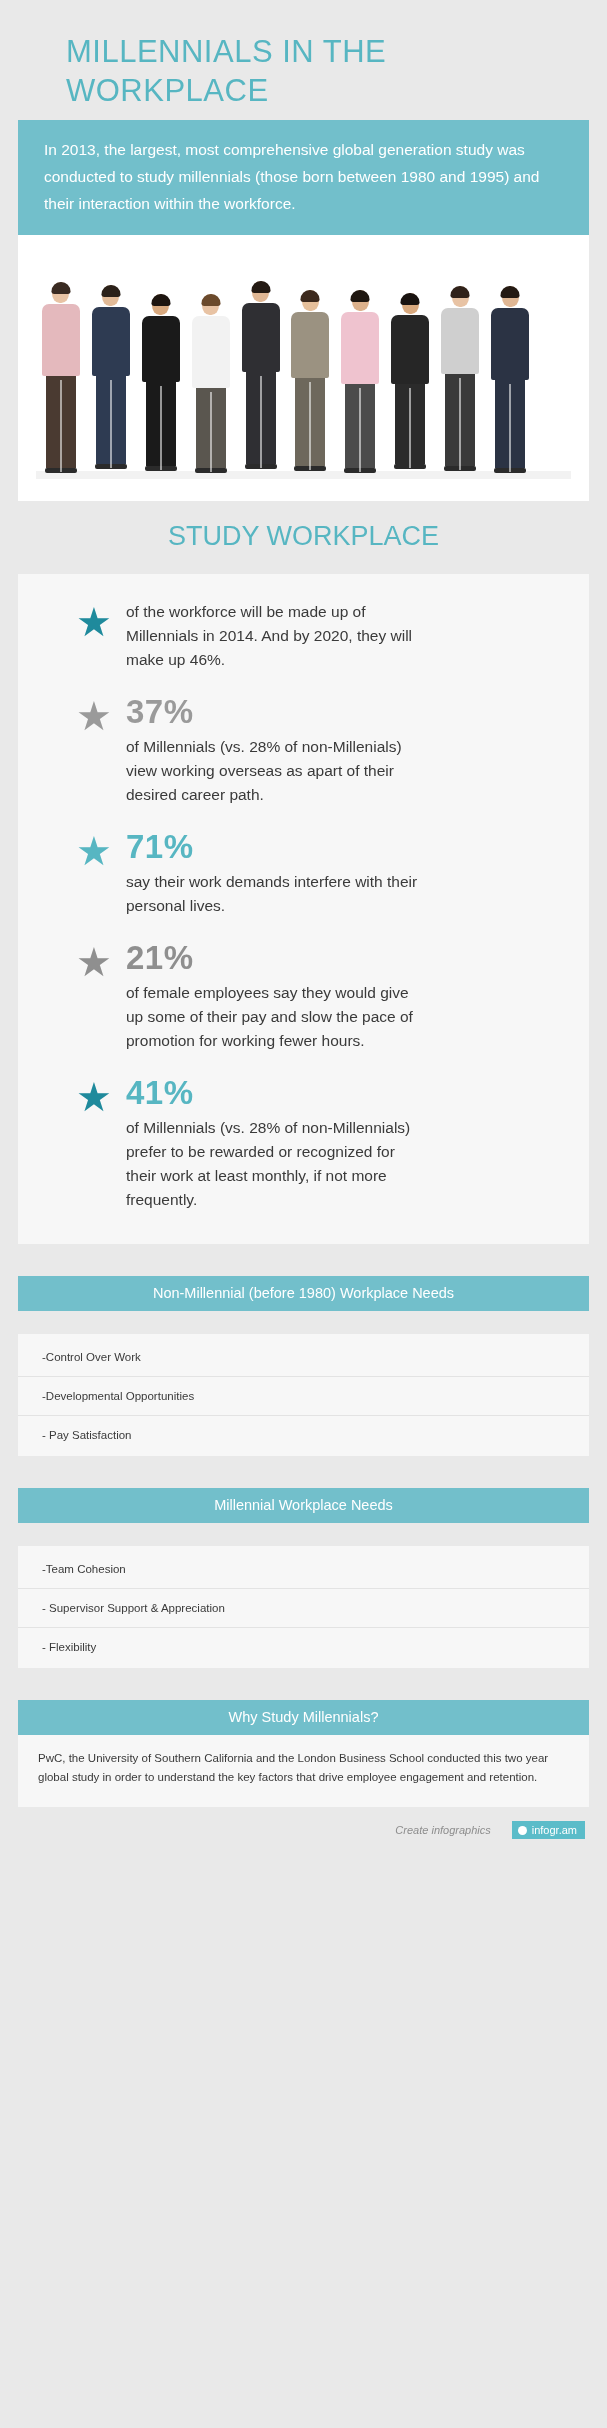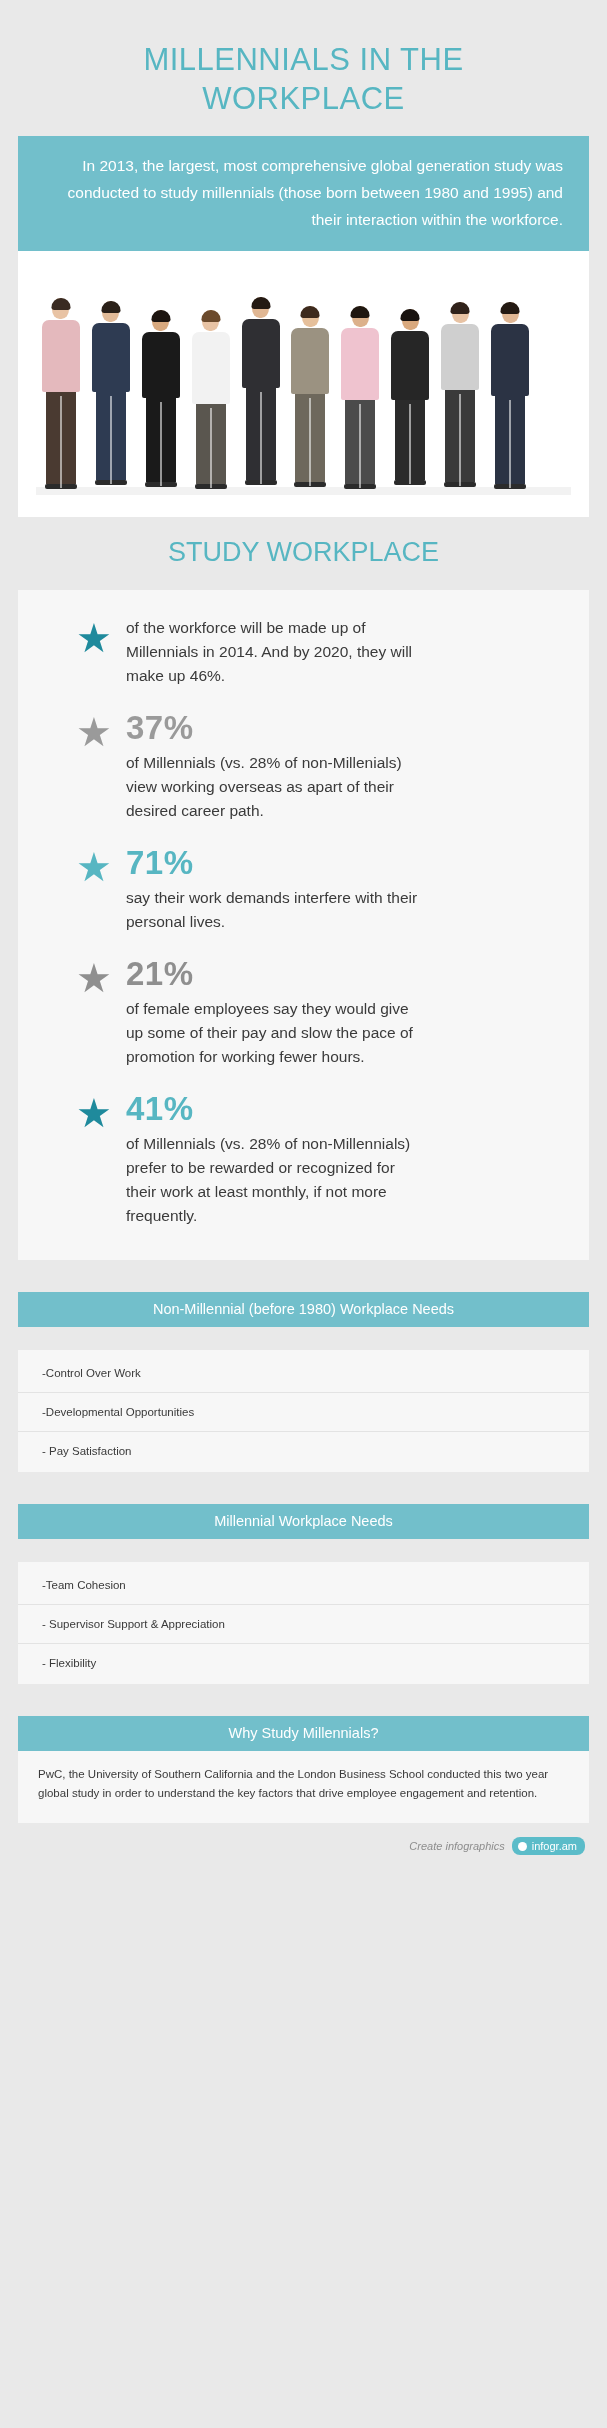--- a/index.html
+++ b/index.html
@@ -15,36 +15,36 @@
   .page {
     position: relative;
     width: 607px;
     min-height: 2428px;
     background: #e9e9e9;
     box-sizing: border-box;
     padding: 0 18px;
   }
   
   .title {
-    text-align: center;
+    text-align: left;
     color: #57b6c2;
     font-size: 31px;
     line-height: 39px;
     letter-spacing: 0.5px;
     padding: 24px 40px 2px 40px;
     font-weight: normal;
-    margin: 16px;
+    margin: 8px;
   }
   
   .intro-band {
     background: #72bfcb;
     color: #ffffff;
     font-size: 15.5px;
     line-height: 27px;
-    text-align: right;
+    text-align: left;
     padding: 16px 26px 18px 26px;
     box-sizing: border-box;
   }
   
   .photo-wrap {
     background: #ffffff;
     padding: 16px 0 22px 0;
   }
   .photo {
     position: relative;
@@ -182,30 +182,30 @@
   .branding {
     display: flex;
     justify-content: flex-end;
     align-items: center;
     padding: 14px 4px 18px 0;
   }
   .branding .caption {
     font-size: 11px;
     color: #8d8d8d;
     font-style: italic;
-    margin-right: 7px;
+    margin-right: 21px;
   }
   .logo-chip {
     display: flex;
     align-items: center;
     background: #5bbcc9;
     color: #ffffff;
     font-size: 11px;
     padding: 3px 8px 3px 6px;
-    border-radius: 8px;
+    border-radius: 0;
   }
   .logo-chip .mark {
     display: inline-block;
     width: 9px; height: 9px;
     border-radius: 50%;
     background: #ffffff;
     margin-right: 5px;
   }
 </style>
 </head>

